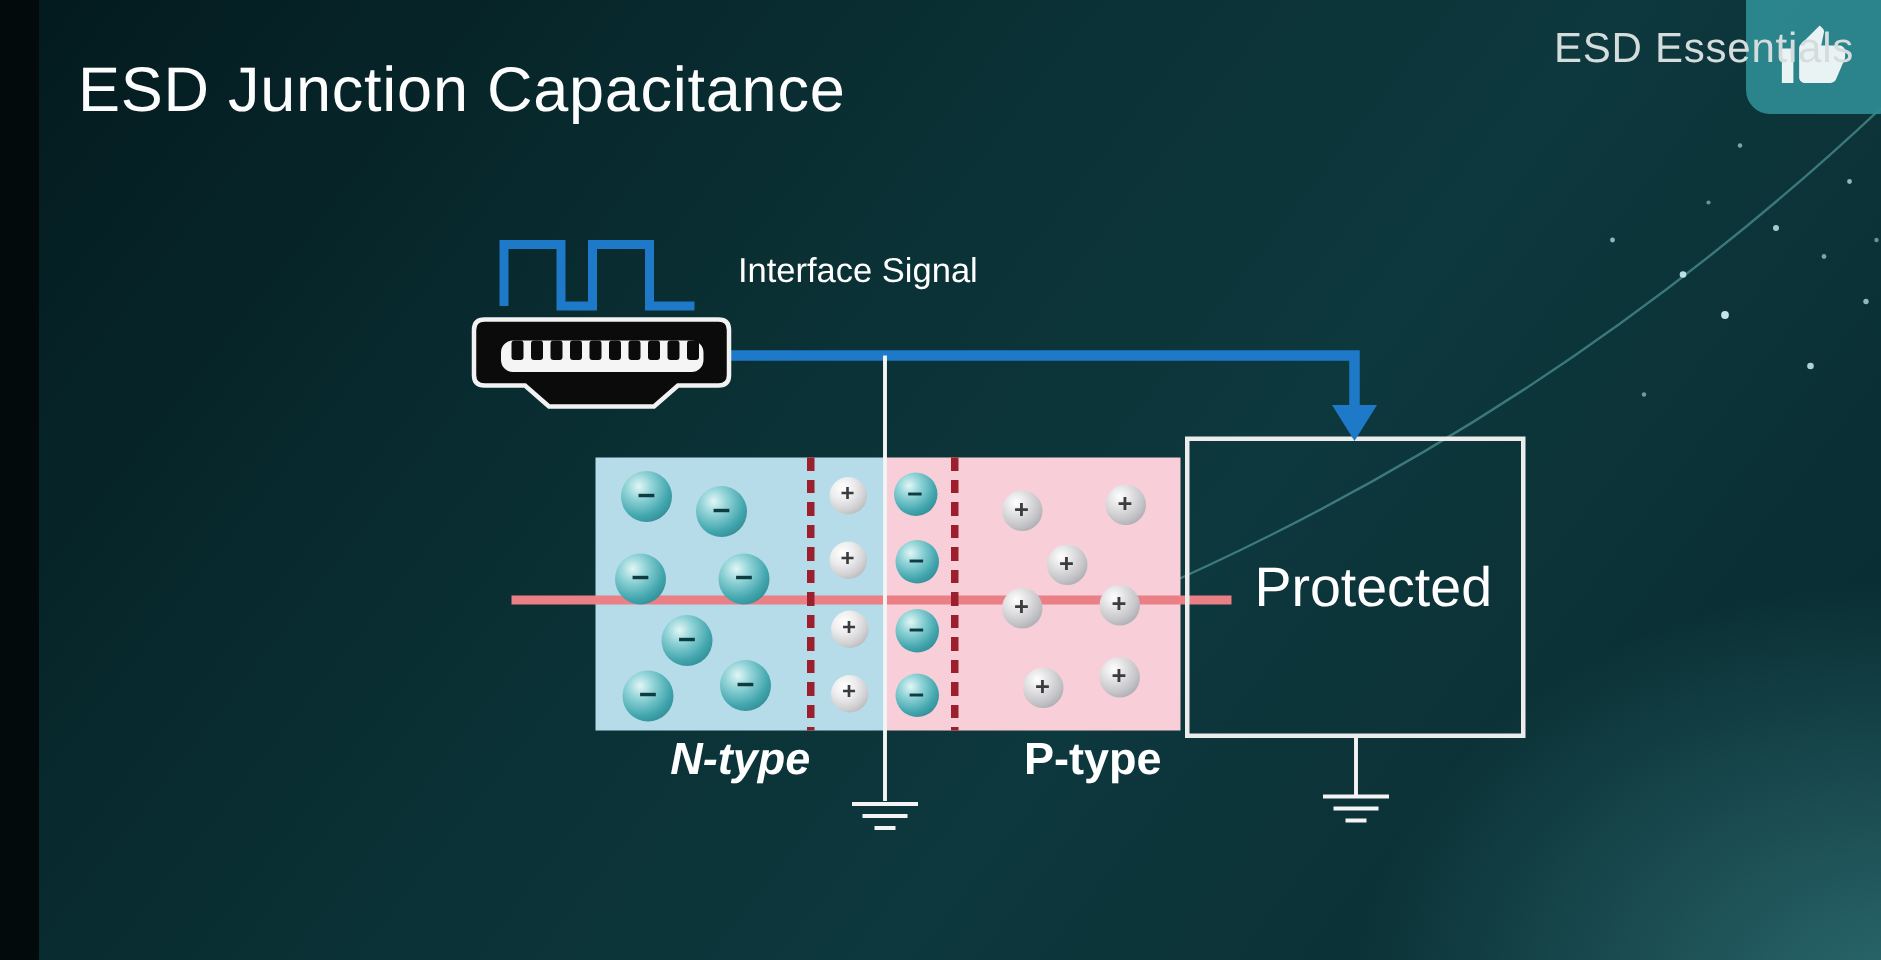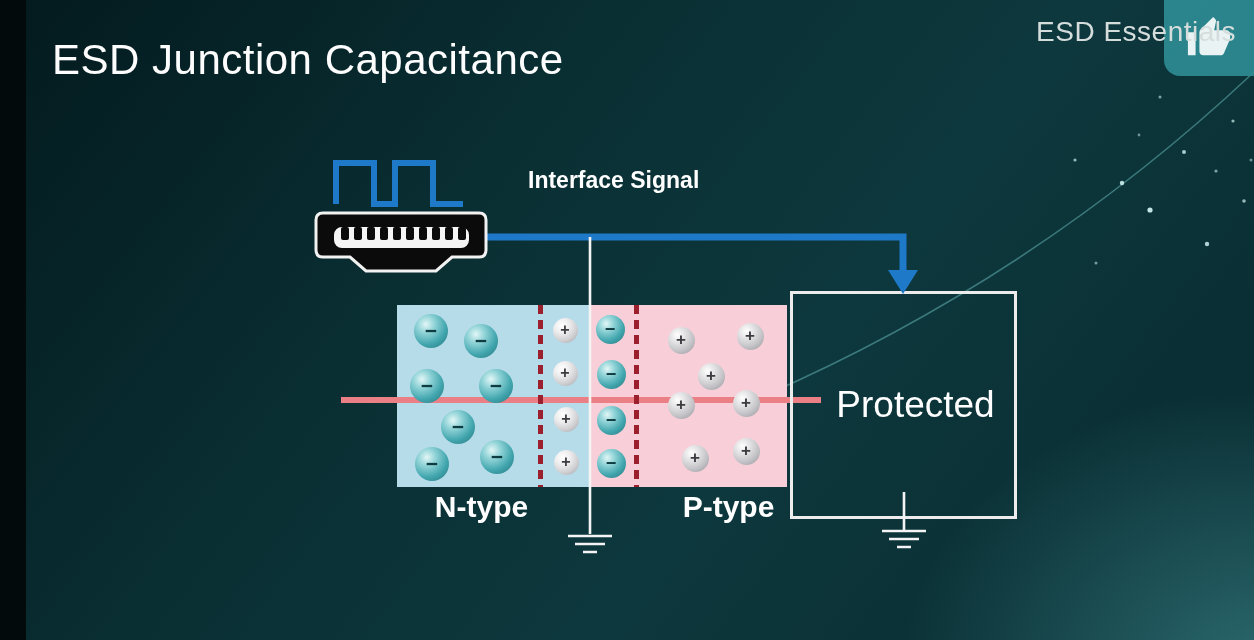--- a/index.html
+++ b/index.html
@@ -29,34 +29,34 @@
 
   .region{position:absolute;top:305px;height:182px;z-index:2;}
   .region.n{left:397px;width:193px;background:var(--n-region);}
   .region.p{left:590px;width:197px;background:var(--p-region);}
   .junction-line{position:absolute;left:341px;top:397px;width:480px;height:6px;background:var(--junction-line);z-index:3;}
   .dash{position:absolute;top:305px;width:5px;height:182px;z-index:4;
         background:repeating-linear-gradient(to bottom,var(--depletion-dash) 0 9px,transparent 9px 15px);}
   .dash.left{left:538px;}
   .dash.right{left:634px;}
 
-  .protected-box{position:absolute;left:790px;top:291px;width:227px;height:228px;border:3px solid #ececec;
+  .protected-box{position:absolute;left:790px;top:291px;width:227px;height:201px;border:3px solid #ececec;
     box-sizing:border-box;display:flex;flex-direction:column;align-items:center;justify-content:center;
     gap:10px;font-size:37px;color:#fff;z-index:4;padding-left:24px;}
 
   .charge-layer{position:absolute;left:0;top:0;width:100%;height:100%;z-index:5;}
   .sphere{position:absolute;border-radius:50%;display:flex;align-items:center;justify-content:center;font-weight:700;}
   .sphere.electron{background:radial-gradient(circle at 35% 30%,#e2f6f6 0%,#8ed2d6 28%,#42a6ae 62%,#23737b 100%);color:#0f3c41;}
   .sphere.hole{background:radial-gradient(circle at 35% 30%,#ffffff 0%,#e2e2e4 30%,#c3c3c7 62%,#939398 100%);color:#3c3c40;}
   .sphere.ion{background:radial-gradient(circle at 35% 30%,#ffffff 0%,#ededee 32%,#cfcfd2 64%,#a0a0a5 100%);color:#3c3c40;}
 
   .type-label{position:absolute;top:490px;font-size:30px;font-weight:700;color:#fff;text-align:center;z-index:7;}
-  .type-label.n{left:385px;width:193px;}
+  .type-label.n{left:397px;width:193px;font-style:italic;}
   .type-label.p{left:590px;width:197px;margin-left:40px;}
-  .signal-label{position:absolute;left:492px;top:167px;font-size:23px;font-weight:700;color:#fff;z-index:7;margin-left:36px;}
+  .signal-label{position:absolute;left:492px;top:167px;font-size:23px;font-weight:400;color:#fff;z-index:7;}
 
   .wave{fill:none;stroke:var(--signal-blue);stroke-width:6;stroke-linejoin:miter;}
   .wire{fill:none;stroke:var(--signal-blue);stroke-width:7;}
   .wire-head{fill:var(--signal-blue);}
   .thin-white{fill:none;stroke:#f4f4f4;stroke-width:2.6;}
   .swoosh{fill:none;stroke:rgba(126,214,214,.42);stroke-width:1.6;}
   .star{fill:#cfeff0;}
 </style>
 </head>
 <body>

